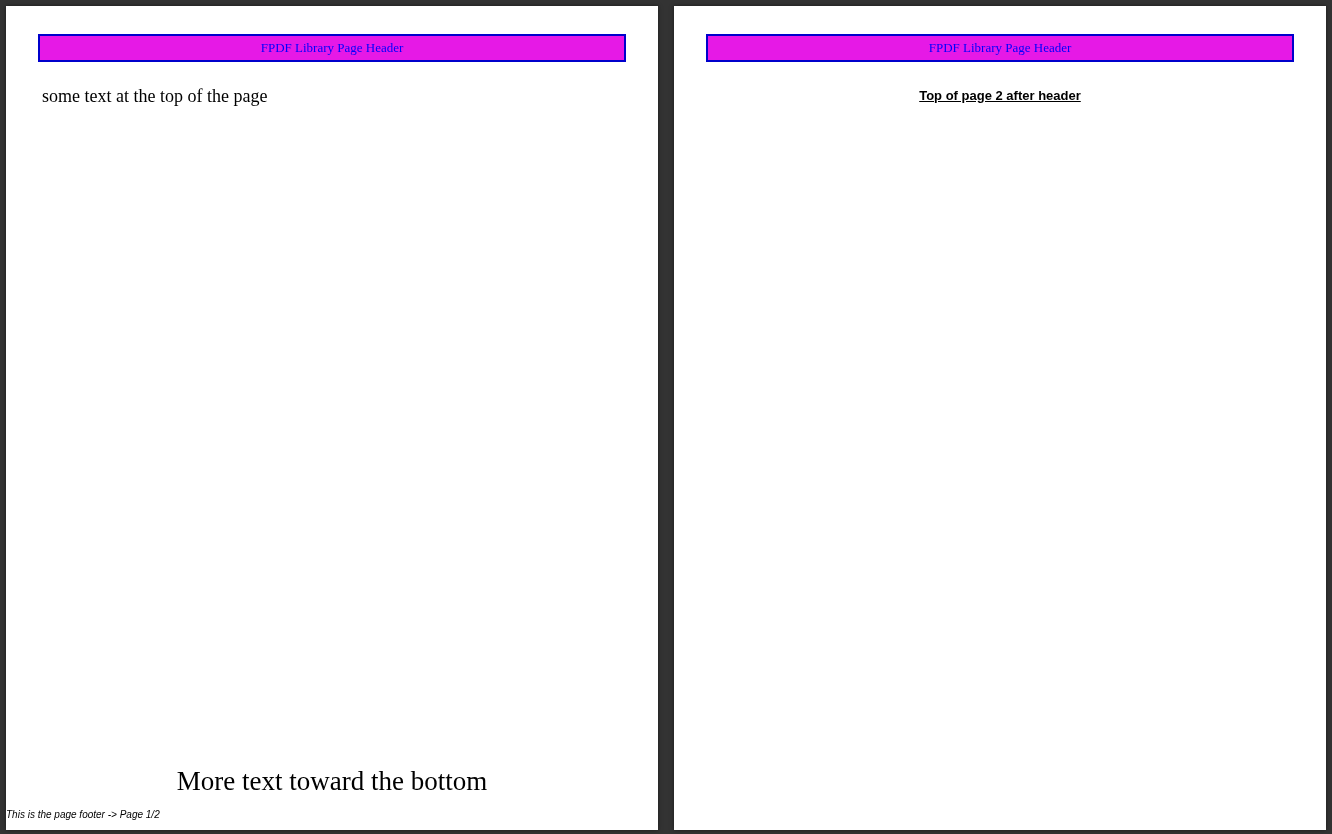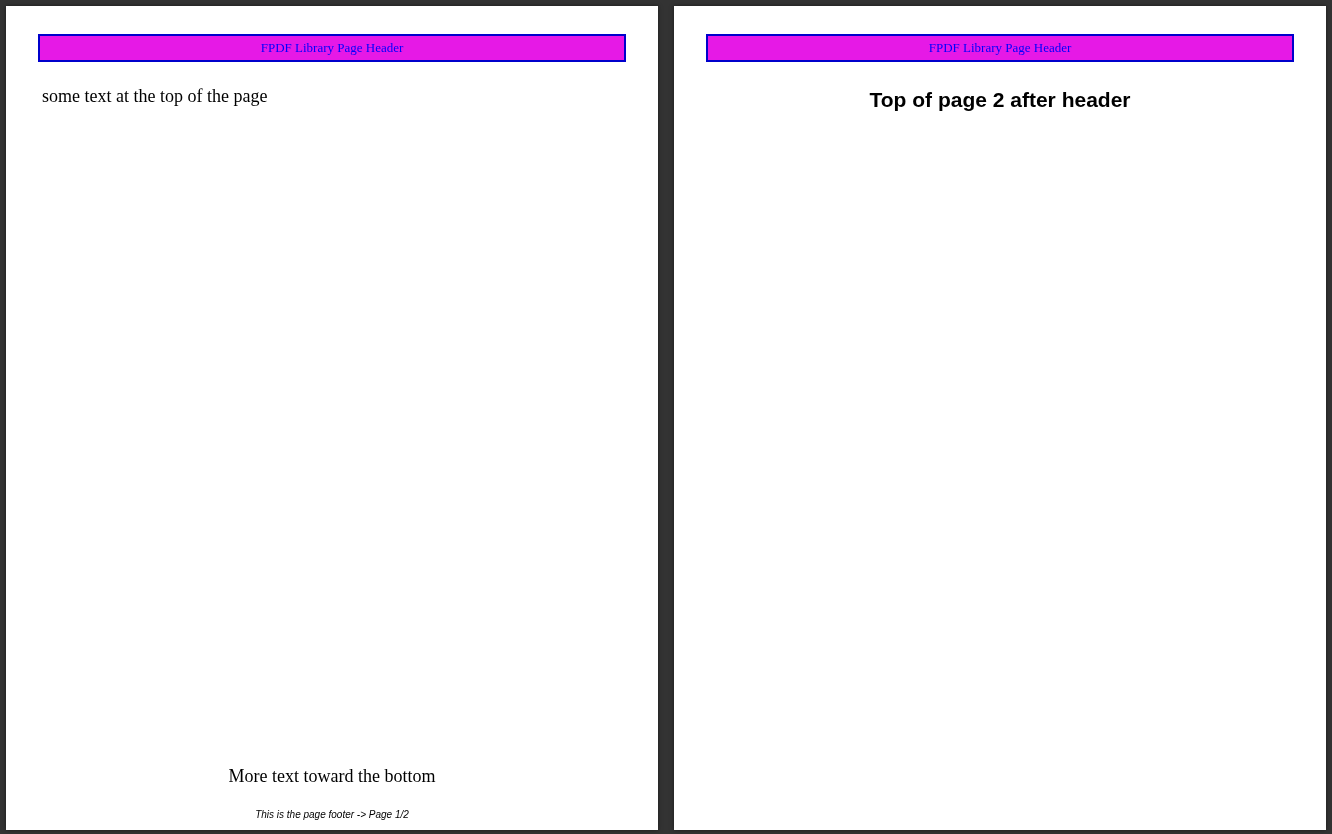--- a/index.html
+++ b/index.html
@@ -50,39 +50,40 @@
       color: #000000;
     }
     .body-text-p2 {
       position: absolute;
       top: 82px;
       left: 0;
       right: 0;
       text-align: center;
       font-family: Arial, Helvetica, sans-serif;
       font-weight: bold;
-      font-size: 21px;
+      font-size: 13px;
       color: #000000;
+      text-decoration: underline;
     }
     .body-text-bottom {
       position: absolute;
       top: 760px;
       left: 0;
       right: 0;
       text-align: center;
       font-family: "Times New Roman", Times, serif;
-      font-size: 18px;
+      font-size: 27px;
       color: #000000;
     }
     .footer-text {
       position: absolute;
       bottom: 10px;
       left: 0;
       right: 0;
-      text-align: center;
+      text-align: left;
       font-family: Arial, Helvetica, sans-serif;
       font-style: italic;
       font-size: 10px;
       color: #000000;
     }
   </style>
 </head>
 <body>
 
 <div class="page">

